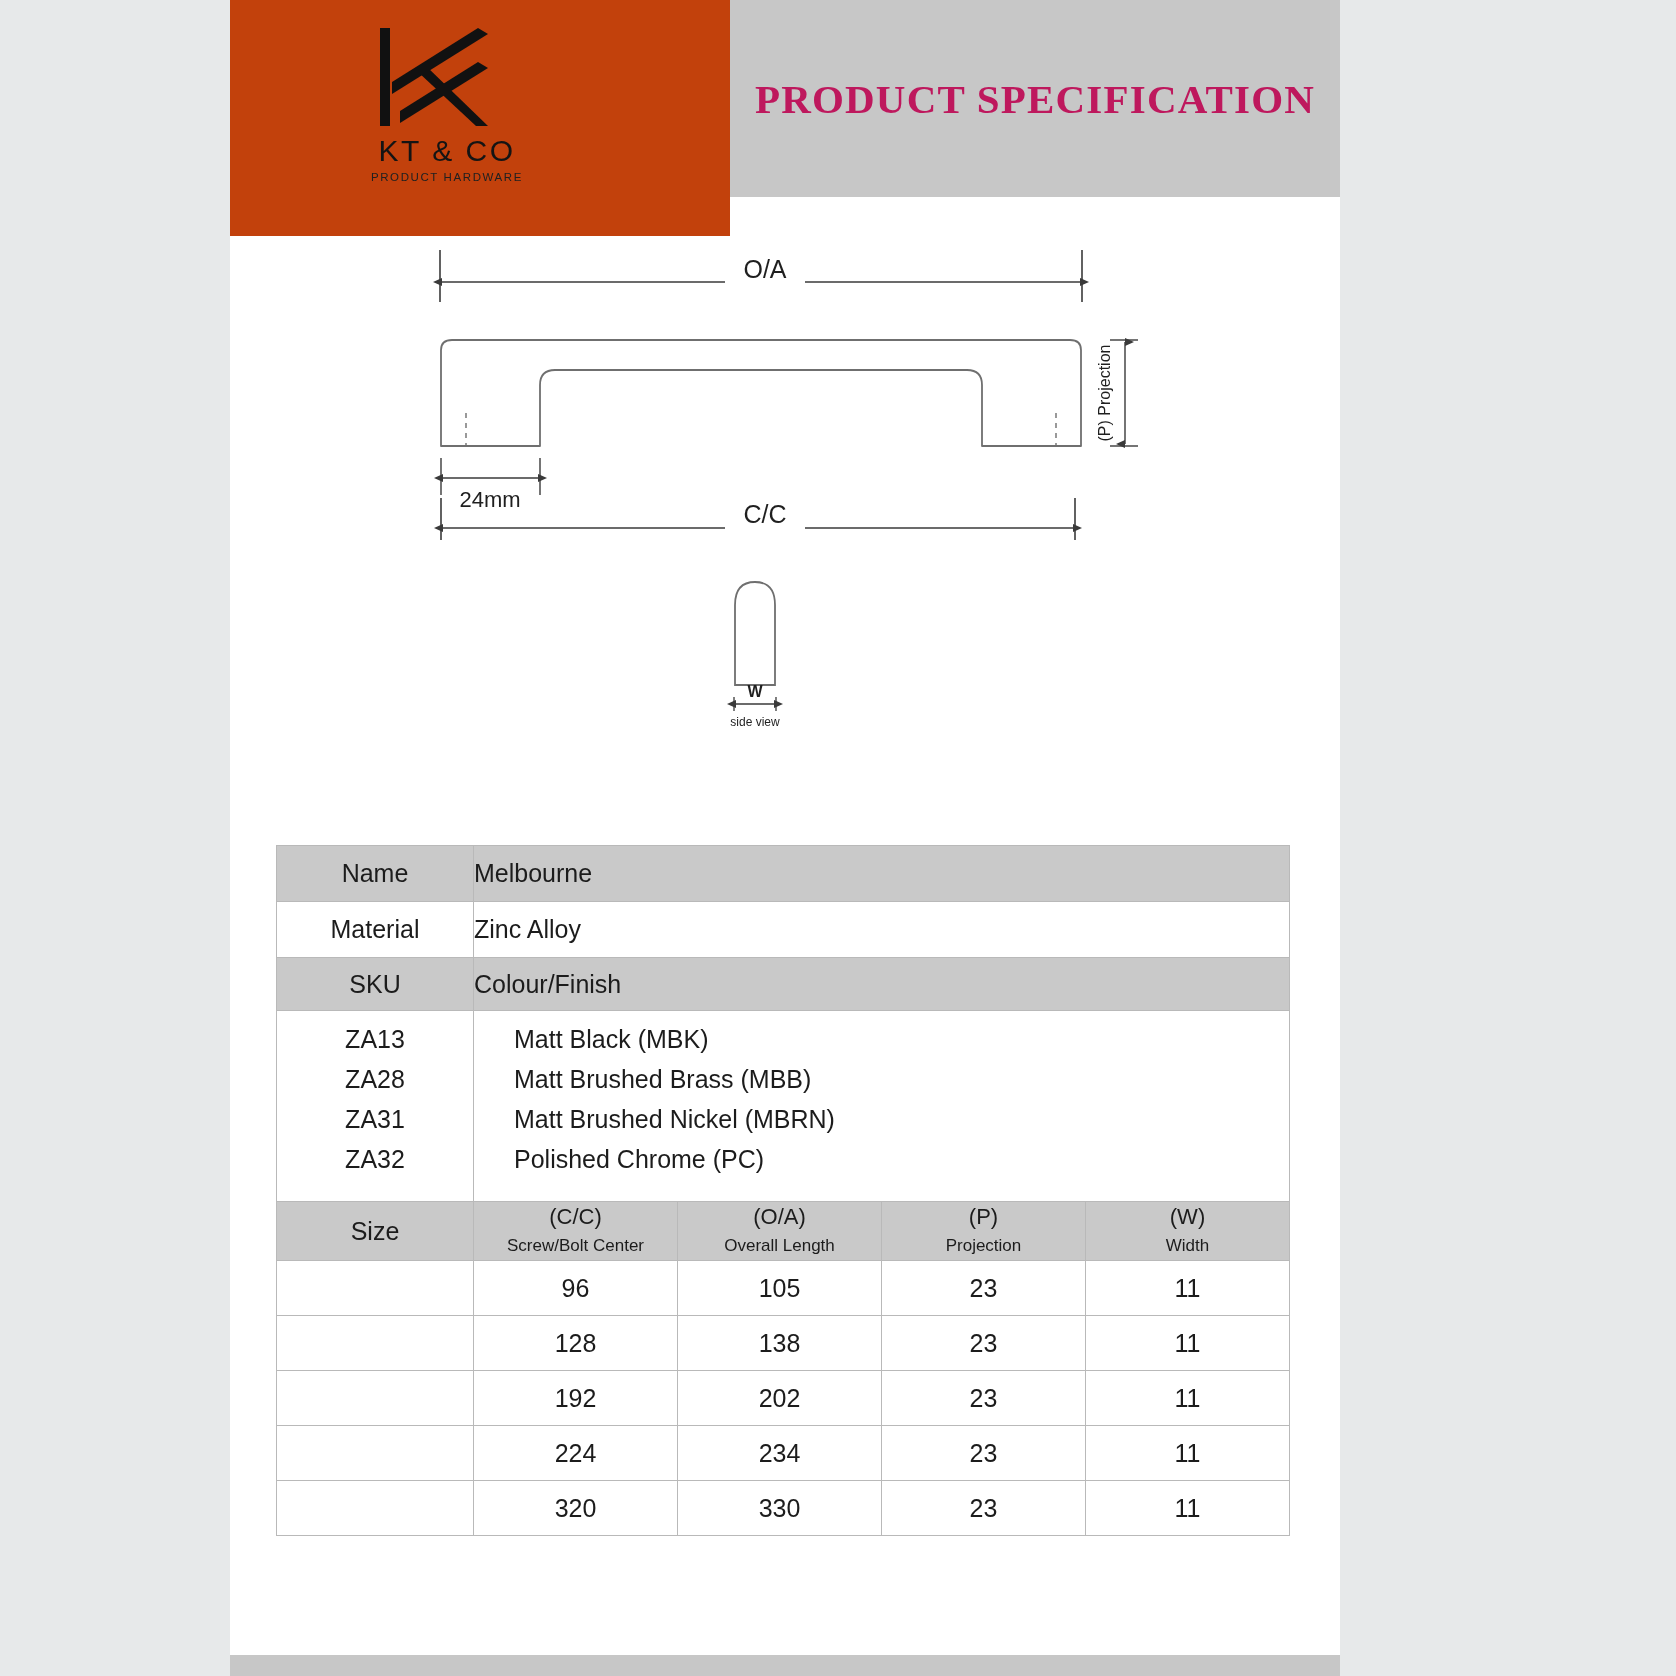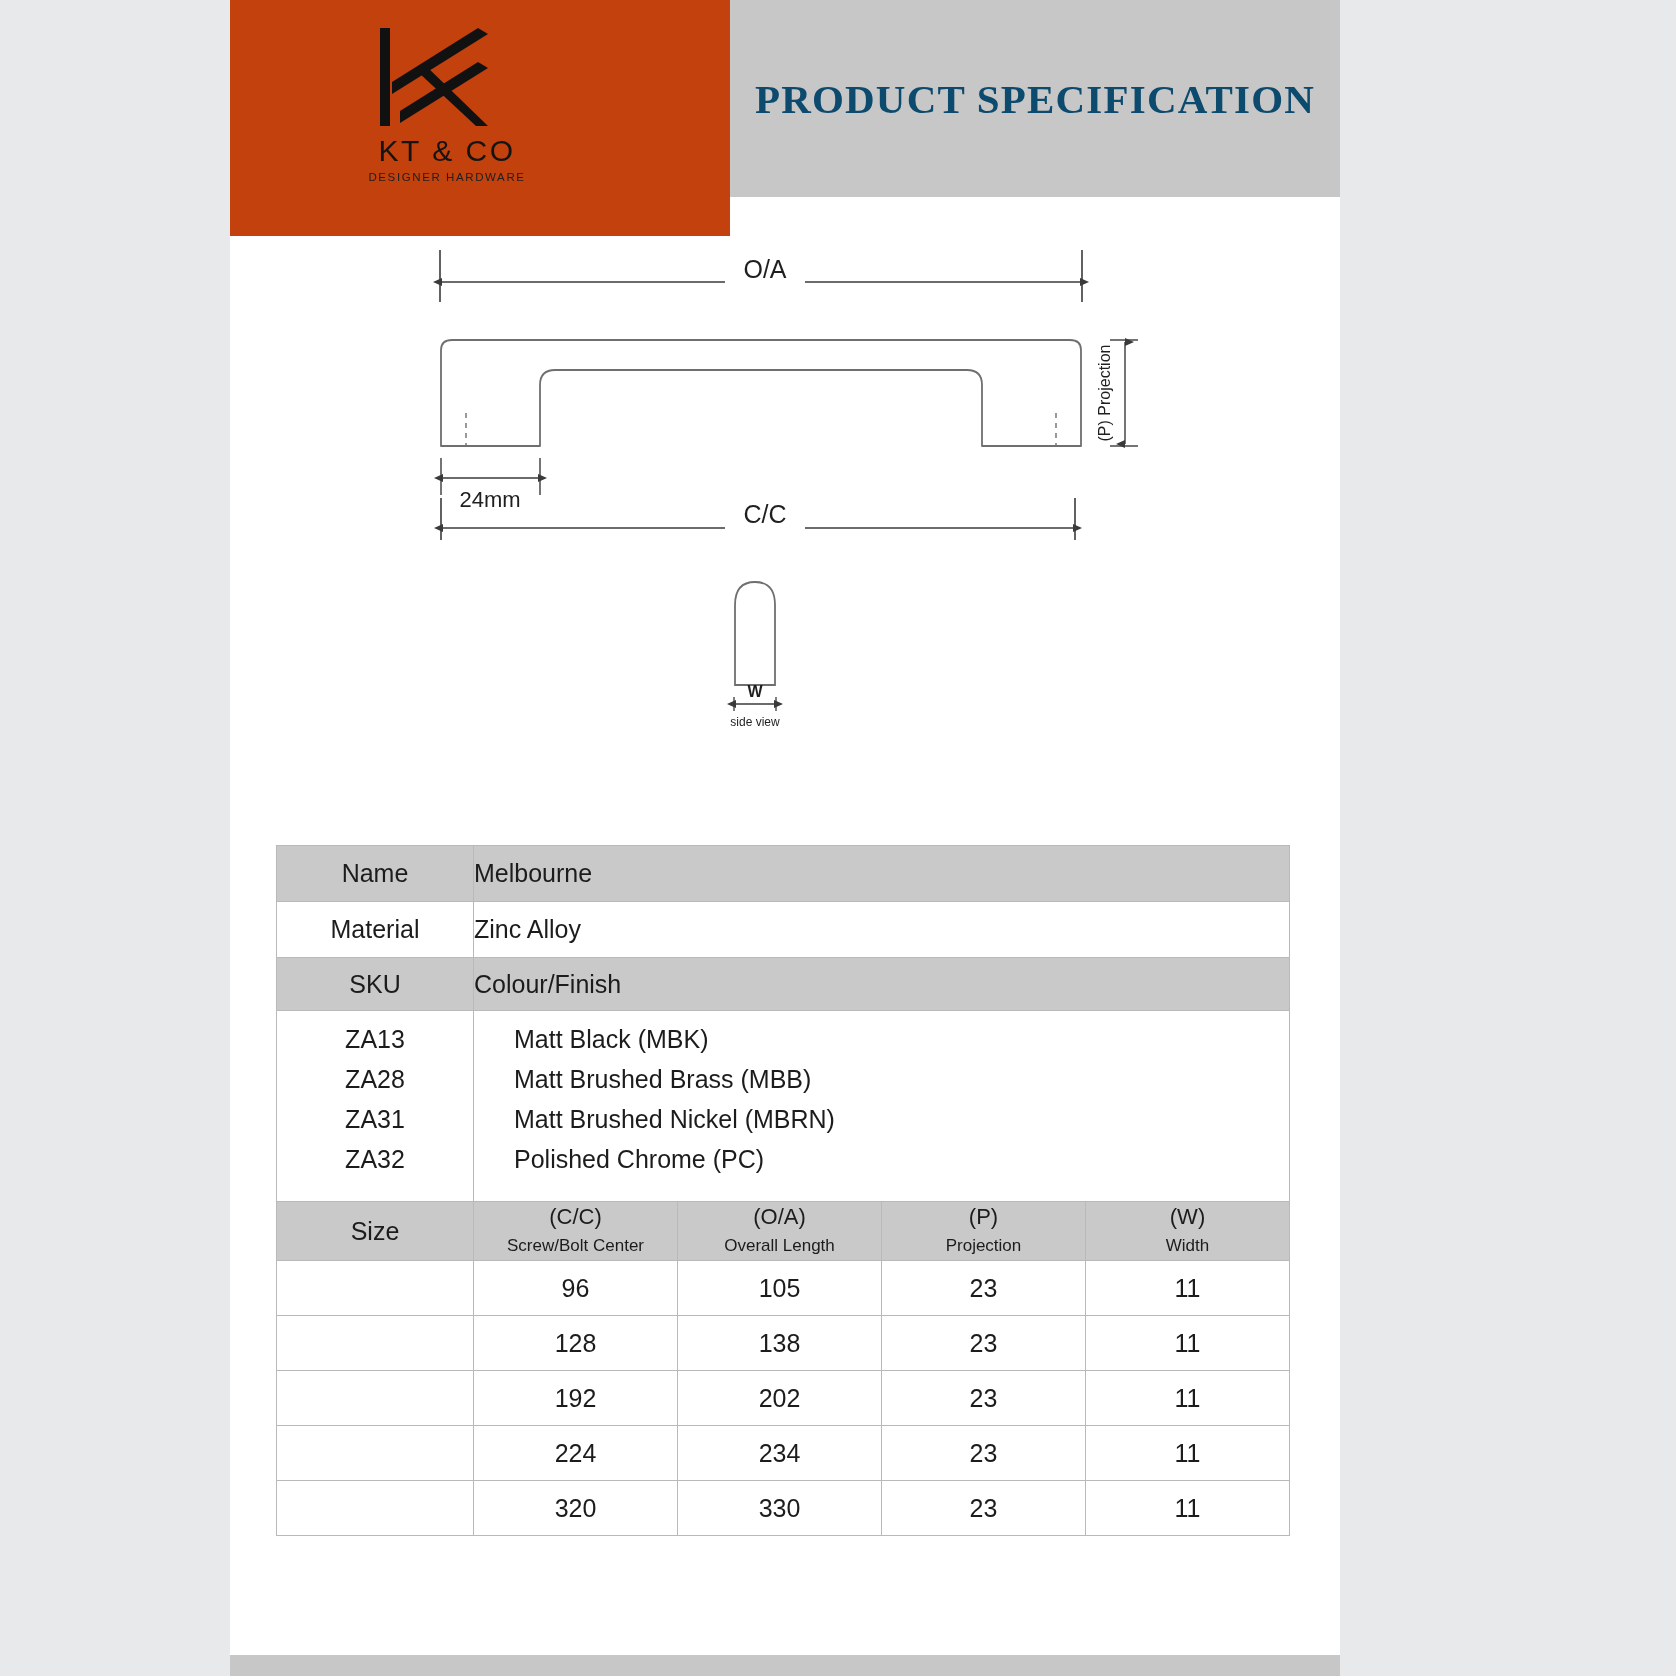--- a/index.html
+++ b/index.html
@@ -50,21 +50,21 @@
     position: absolute;
     left: 0; top: 0;
     width: 610px; height: 197px;
     display: flex;
     align-items: center;
     justify-content: center;
     font-family: "Liberation Serif", serif;
     font-weight: bold;
     font-size: 41px;
     letter-spacing: 1.2px;
-    color: #0c4a6e;
+    color: #be185d;
   }
   #logo-wrap {
     position: absolute;
     left: 92px;
     top: 22px;
     width: 250px;
     text-align: center;
   }
   #logo-mark { display:block; }
   #logo-name {
@@ -157,21 +157,21 @@
       <div id="logo-wrap">
         <svg id="logo-mark" width="250" height="110" viewBox="0 0 250 110">
           <g fill="#111111">
             <rect x="58" y="6" width="10" height="98"></rect>
             <polygon points="156,6 166,12 70,72 70,60"></polygon>
             <polygon points="156,40 166,46 78,101 78,89"></polygon>
             <polygon points="104,44 166,104 154,104 96,50"></polygon>
           </g>
         </svg>
         <div id="logo-name">KT &amp; CO</div>
-        <div id="logo-sub">DESIGNER HARDWARE</div>
+        <div id="logo-sub">PRODUCT HARDWARE</div>
       </div>
     </div>
     <div id="title-band">
       <div id="title-text">PRODUCT SPECIFICATION</div>
     </div>
   </div>
 
   <div id="drawing">
     <svg width="1110" height="610" viewBox="0 0 1110 610">
       <defs>

